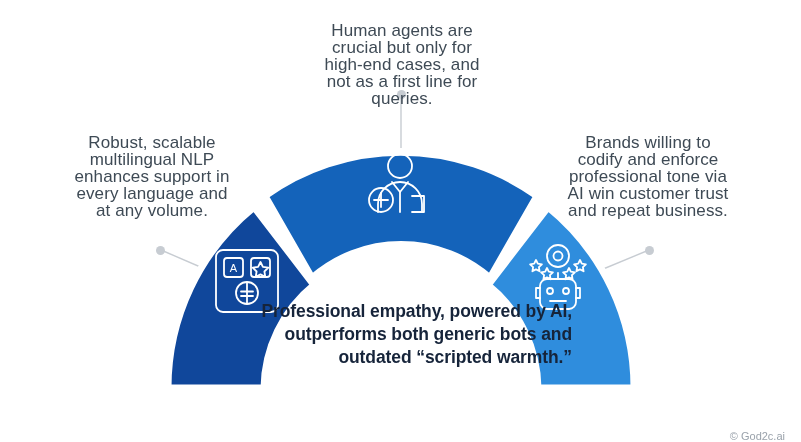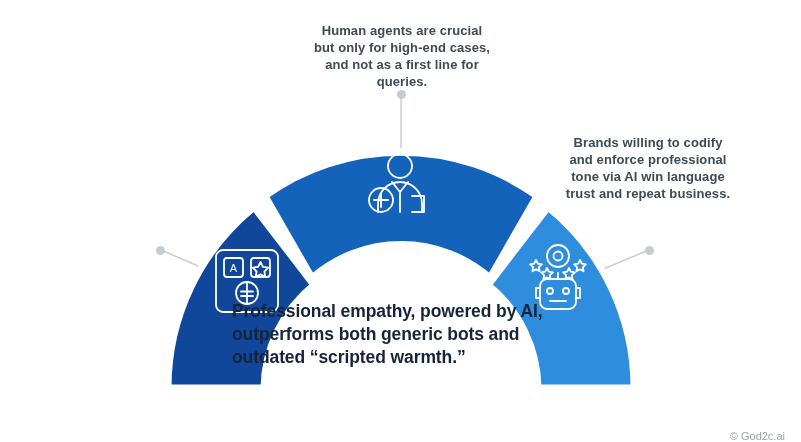--- a/index.html
+++ b/index.html
@@ -15,26 +15,25 @@
     position: relative;
   }
   #stage {
     position: absolute;
     left: 0; top: 0;
     width: 801px;
     height: 442px;
   }
   .callout {
     position: absolute;
-    font-size: 13px;
+    font-size: 17px;
     line-height: 17px;
     color: #3e4a55;
     text-align: center;
     letter-spacing: 0.1px;
-    font-weight: bold;
   }
   #callout-left {
     left: 68px;
     top: 134px;
     width: 168px;
   }
   #callout-top {
     left: 312px;
     top: 22px;
     width: 180px;
@@ -53,21 +52,21 @@
   }
   #dot-left { left: 156px; top: 246px; }
   #dot-top  { left: 397px; top: 90px;  }
   #dot-right{ left: 645px; top: 246px; }
 
   .center-text {
     position: absolute;
     left: 232px;
     top: 300px;
     width: 340px;
-    text-align: left;
+    text-align: right;
     font-size: 17.5px;
     line-height: 23px;
     font-weight: bold;
     color: #16243a;
     letter-spacing: -0.1px;
   }
   .credit {
     position: absolute;
     right: 16px;
     bottom: 0;
@@ -130,21 +129,22 @@
       <path d="M 550 301 h 16"></path>
       <path d="M 540 288 h -4 v 10 h 4"></path>
       <path d="M 576 288 h 4 v 10 h -4"></path>
     </g>
   </svg>
 
   <div class="dot" id="dot-left"></div>
   <div class="dot" id="dot-top"></div>
   <div class="dot" id="dot-right"></div>
 
+  <div class="callout" id="callout-left">Robust, scalable multilingual NLP enhances support in every language and at any volume.</div>
 
   <div class="callout" id="callout-top">Human agents are crucial but only for high-end cases, and not as a first line for queries.</div>
 
-  <div class="callout" id="callout-right">Brands willing to codify and enforce professional tone via AI win language trust and repeat business.</div>
+  <div class="callout" id="callout-right">Brands willing to codify and enforce professional tone via AI win customer trust and repeat business.</div>
 
   <div class="center-text">Professional empathy, powered by AI, outperforms both generic bots and outdated “scripted warmth.”</div>
 
   <div class="credit">© God2c.ai</div>
 </div>
 
 </body></html>

